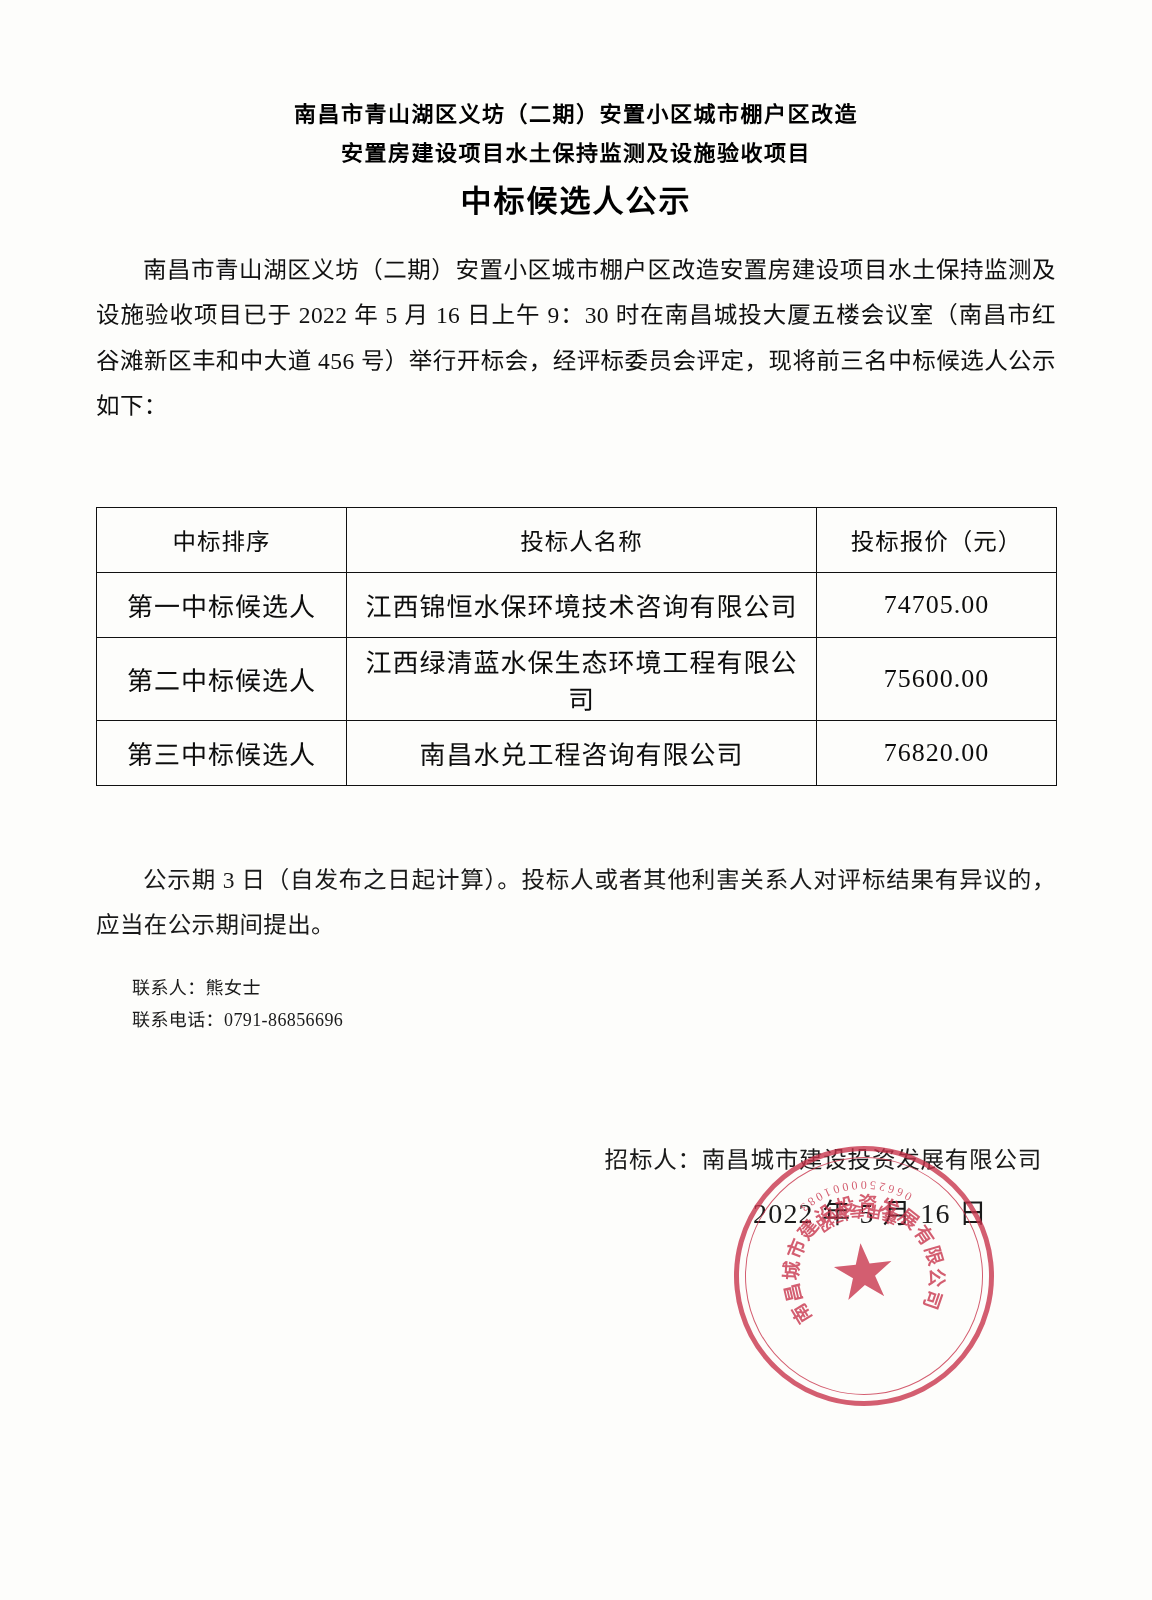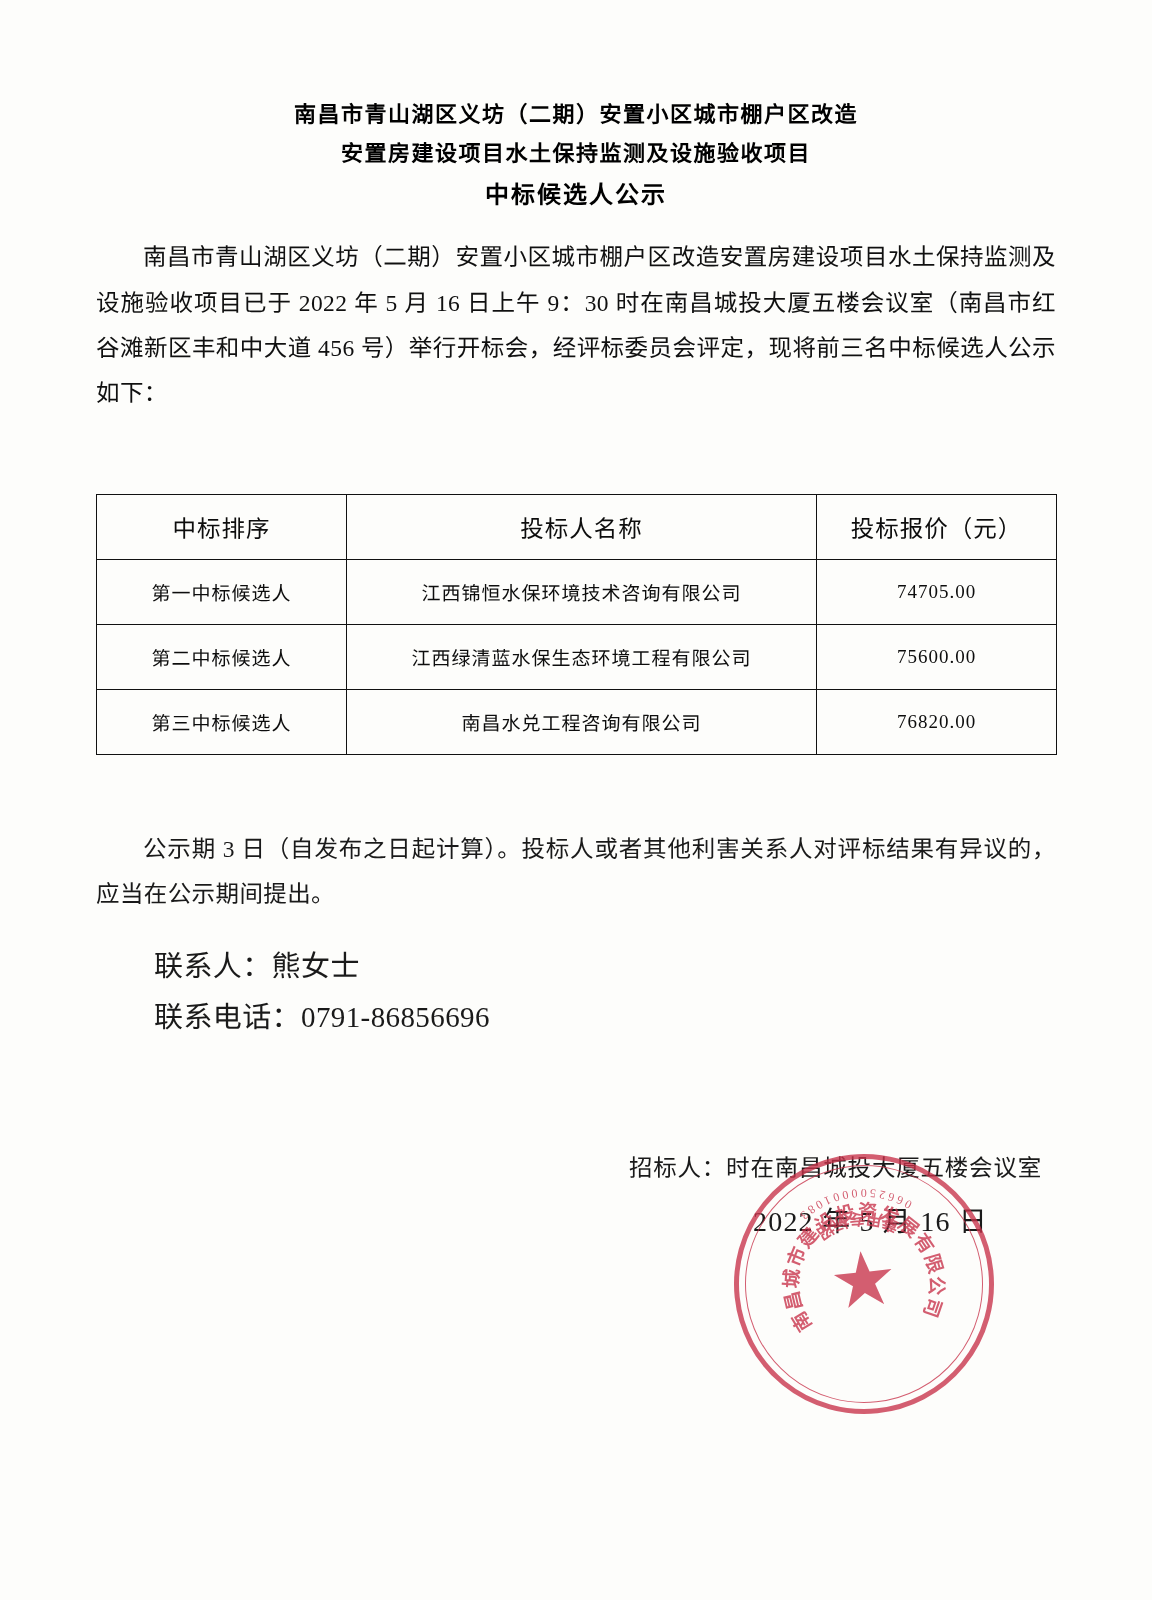--- a/index.html
+++ b/index.html
@@ -32,21 +32,21 @@
     text-align: center;
   }
   .title-line {
     font-size: 22px;
     font-weight: bold;
     letter-spacing: 1.5px;
     line-height: 1.75;
     color: #000;
   }
   .subtitle-line {
-    font-size: 24px;
+    font-size: 31px;
     font-weight: bold;
     letter-spacing: 2px;
     line-height: 1.85;
     color: #000;
   }
   .para {
     margin-top: 18px;
     font-size: 23.5px;
     line-height: 1.92;
     text-align: justify;
@@ -59,21 +59,21 @@
     margin-top: 78px;
     width: 960px;
     border-collapse: collapse;
     table-layout: fixed;
     padding-left: 24px;
   }
   table.bid-table td, table.bid-table th {
     border: 1.5px solid #111;
     height: 56px;
     text-align: center;
-    font-size: 19px;
+    font-size: 26px;
     font-weight: normal;
     letter-spacing: 1px;
     padding: 4px 6px;
     color: #0d0d0d;
   }
   table.bid-table th {
     font-size: 23.5px;
   }
   .col-rank { width: 250px; }
   .col-name { width: 470px; }
@@ -85,21 +85,21 @@
   .notice {
     margin-top: 72px;
     font-size: 23.5px;
     line-height: 1.92;
     text-indent: 2em;
     text-align: justify;
     text-justify: inter-ideograph;
     letter-spacing: 0.4px;
   }
   .contact-line {
-    font-size: 29px;
+    font-size: 18px;
     line-height: 1.78;
     text-indent: 2em;
     letter-spacing: 0.4px;
   }
   .signature {
     margin-top: 100px;
     position: relative;
     text-align: right;
     padding-right: 8px;
   }
@@ -222,21 +222,21 @@
           <td class="price-cell">76820.00</td>
         </tr>
       </tbody>
     </table>
 
     <p class="notice">公示期 3 日（自发布之日起计算）。投标人或者其他利害关系人对评标结果有异议的，应当在公示期间提出。</p>
     <div class="contact-line">联系人：熊女士</div>
     <div class="contact-line">联系电话：0791-86856696</div>
 
     <div class="signature">
-      <div class="sign-org">招标人：时在南昌城投大厦五楼会议室</div>
+      <div class="sign-org">招标人：南昌城市建设投资发展有限公司</div>
       <div class="sign-date">2022 年 5 月 16 日</div>
 
       <div class="seal">
         <div class="seal-inner"></div>
         <div class="seal-star">★</div>
         <div class="seal-text" id="seal-top">
             <span style="transform: translate(-50%, -88px) rotate(-115deg); transform-origin: 50% 88px;">南</span>
             <span style="transform: translate(-50%, -88px) rotate(-97.3077deg); transform-origin: 50% 88px;">昌</span>
             <span style="transform: translate(-50%, -88px) rotate(-79.6154deg); transform-origin: 50% 88px;">城</span>
             <span style="transform: translate(-50%, -88px) rotate(-61.9231deg); transform-origin: 50% 88px;">市</span>

